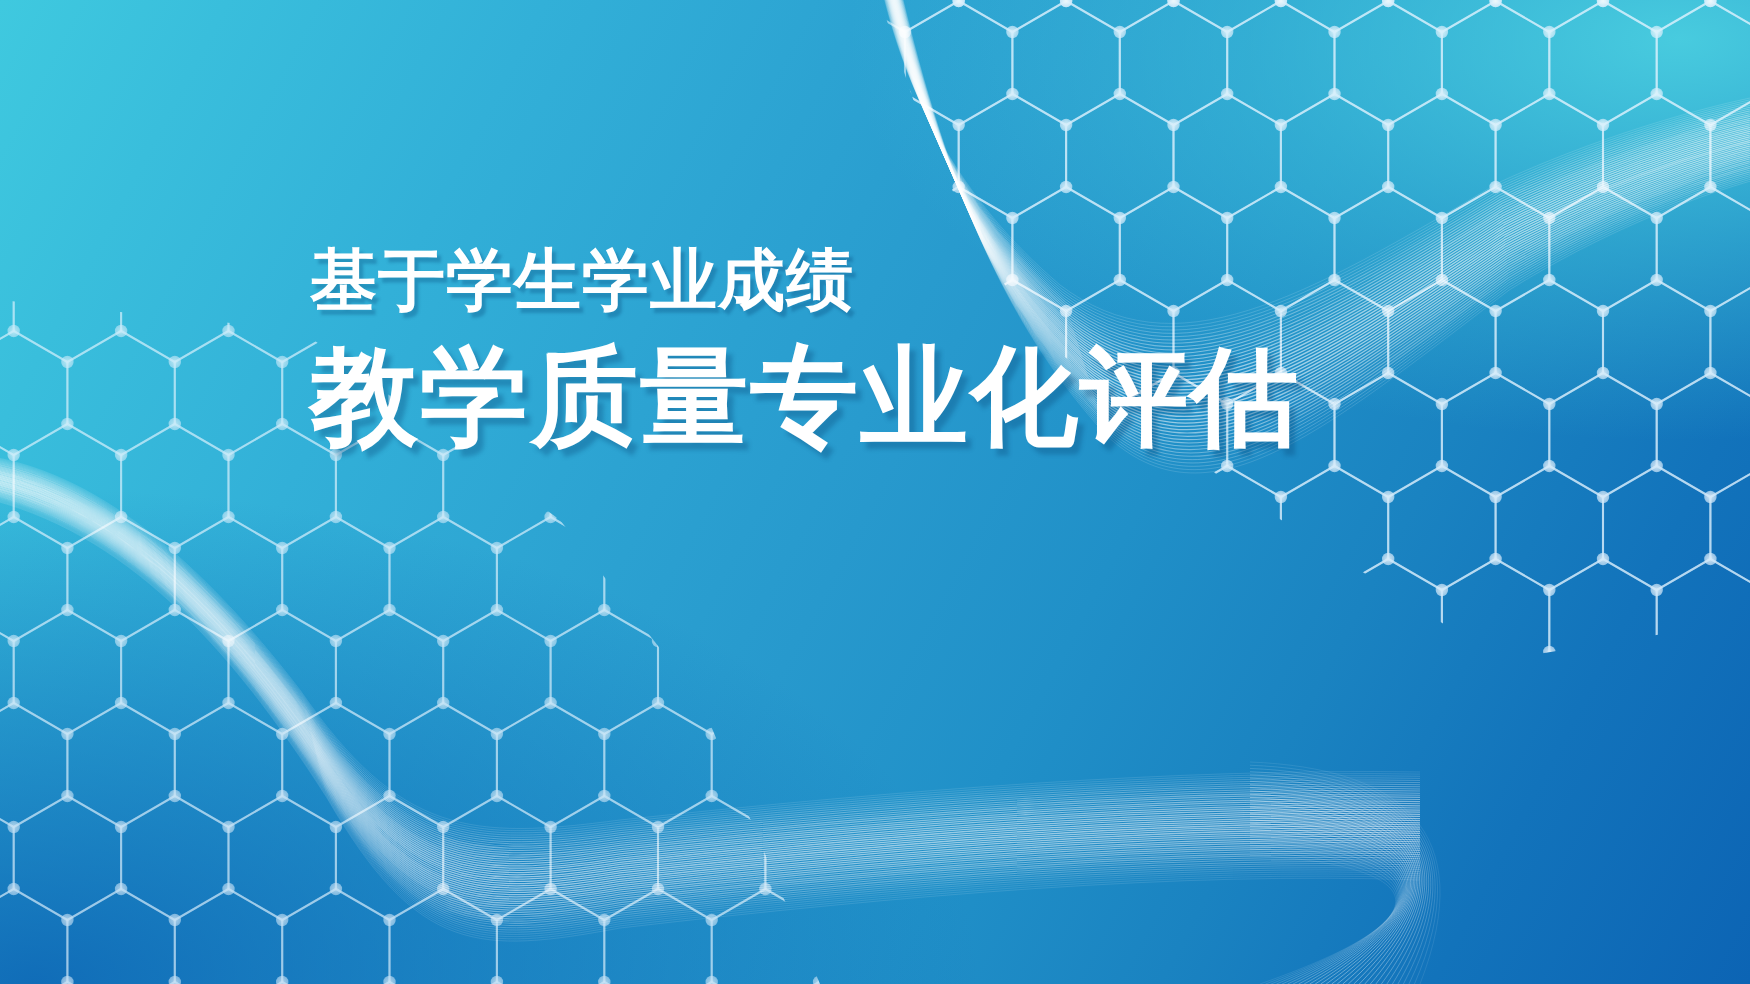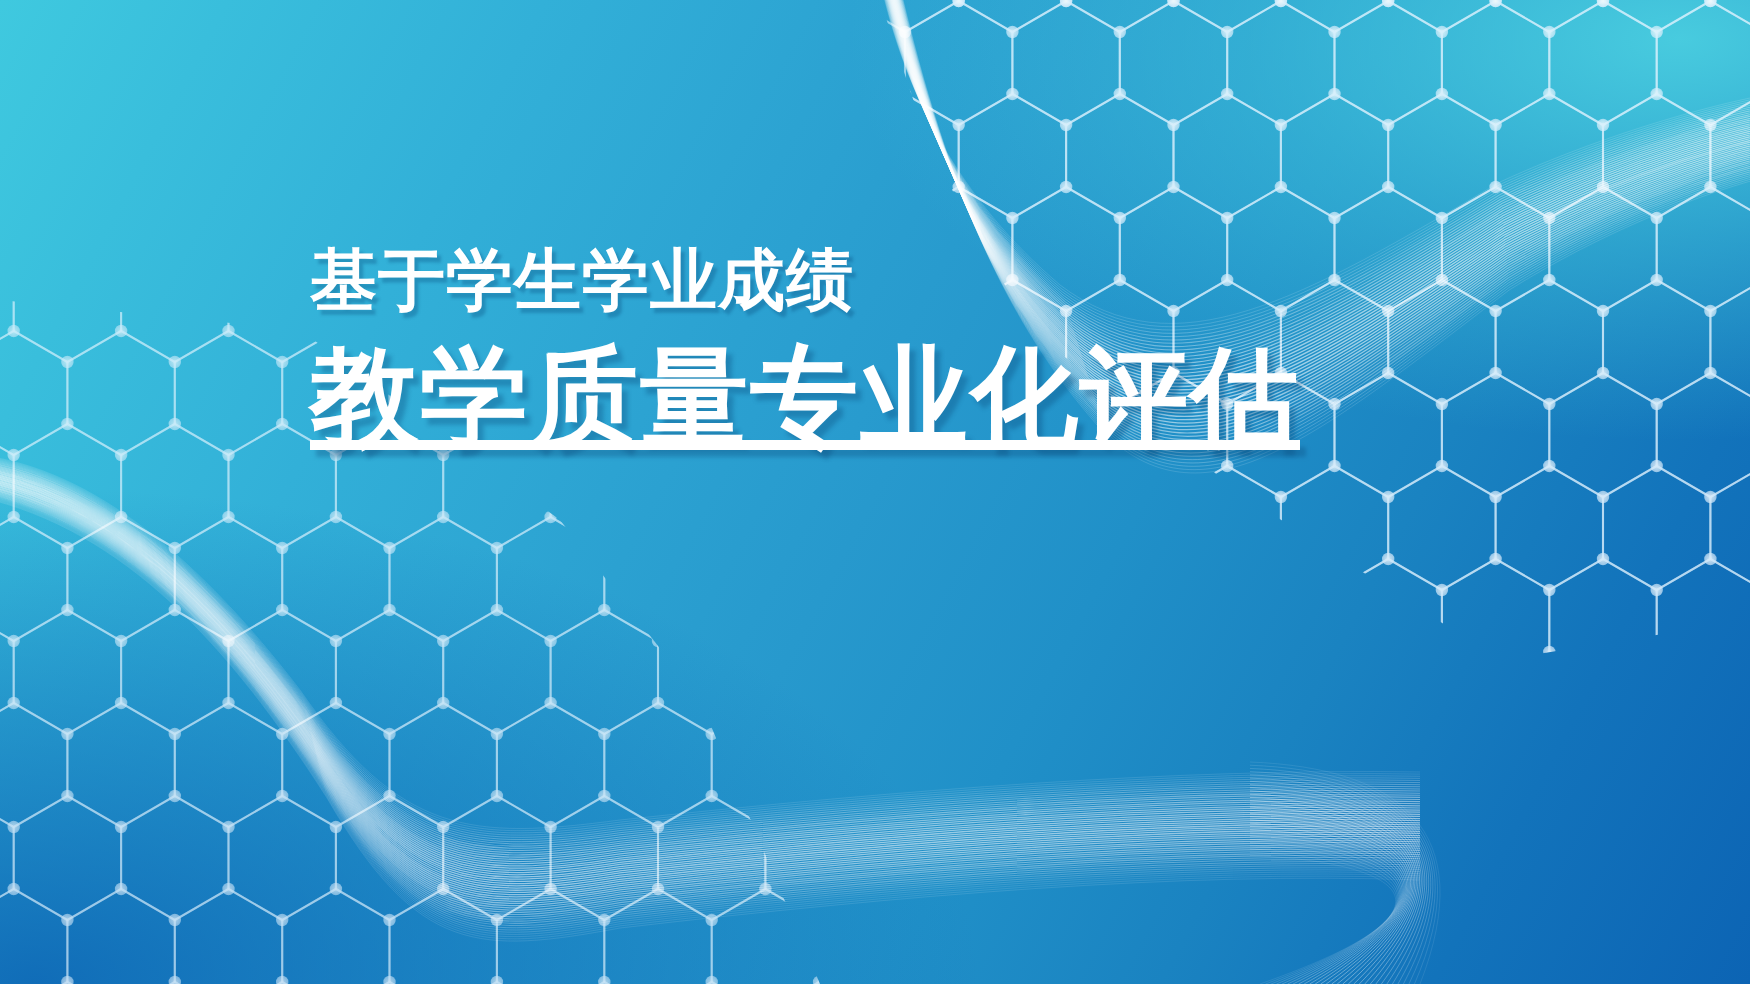--- a/index.html
+++ b/index.html
@@ -76,21 +76,20 @@
   }
   .maintitle {
     font-size: 108px;
     line-height: 1.0;
     font-weight: 700;
     color: #ffffff;
     letter-spacing: 2px;
     text-shadow: 6px 7px 4px rgba(8, 70, 120, 0.32);
     white-space: nowrap;
     margin: 0;
-    text-decoration: underline;
   }
 </style>
 </head>
 <body>
 
 <div id="slide">
 
   <div class="bg-base"></div>
   <div class="bg-tint-tr"></div>
   <div class="bg-tint-bl"></div>

